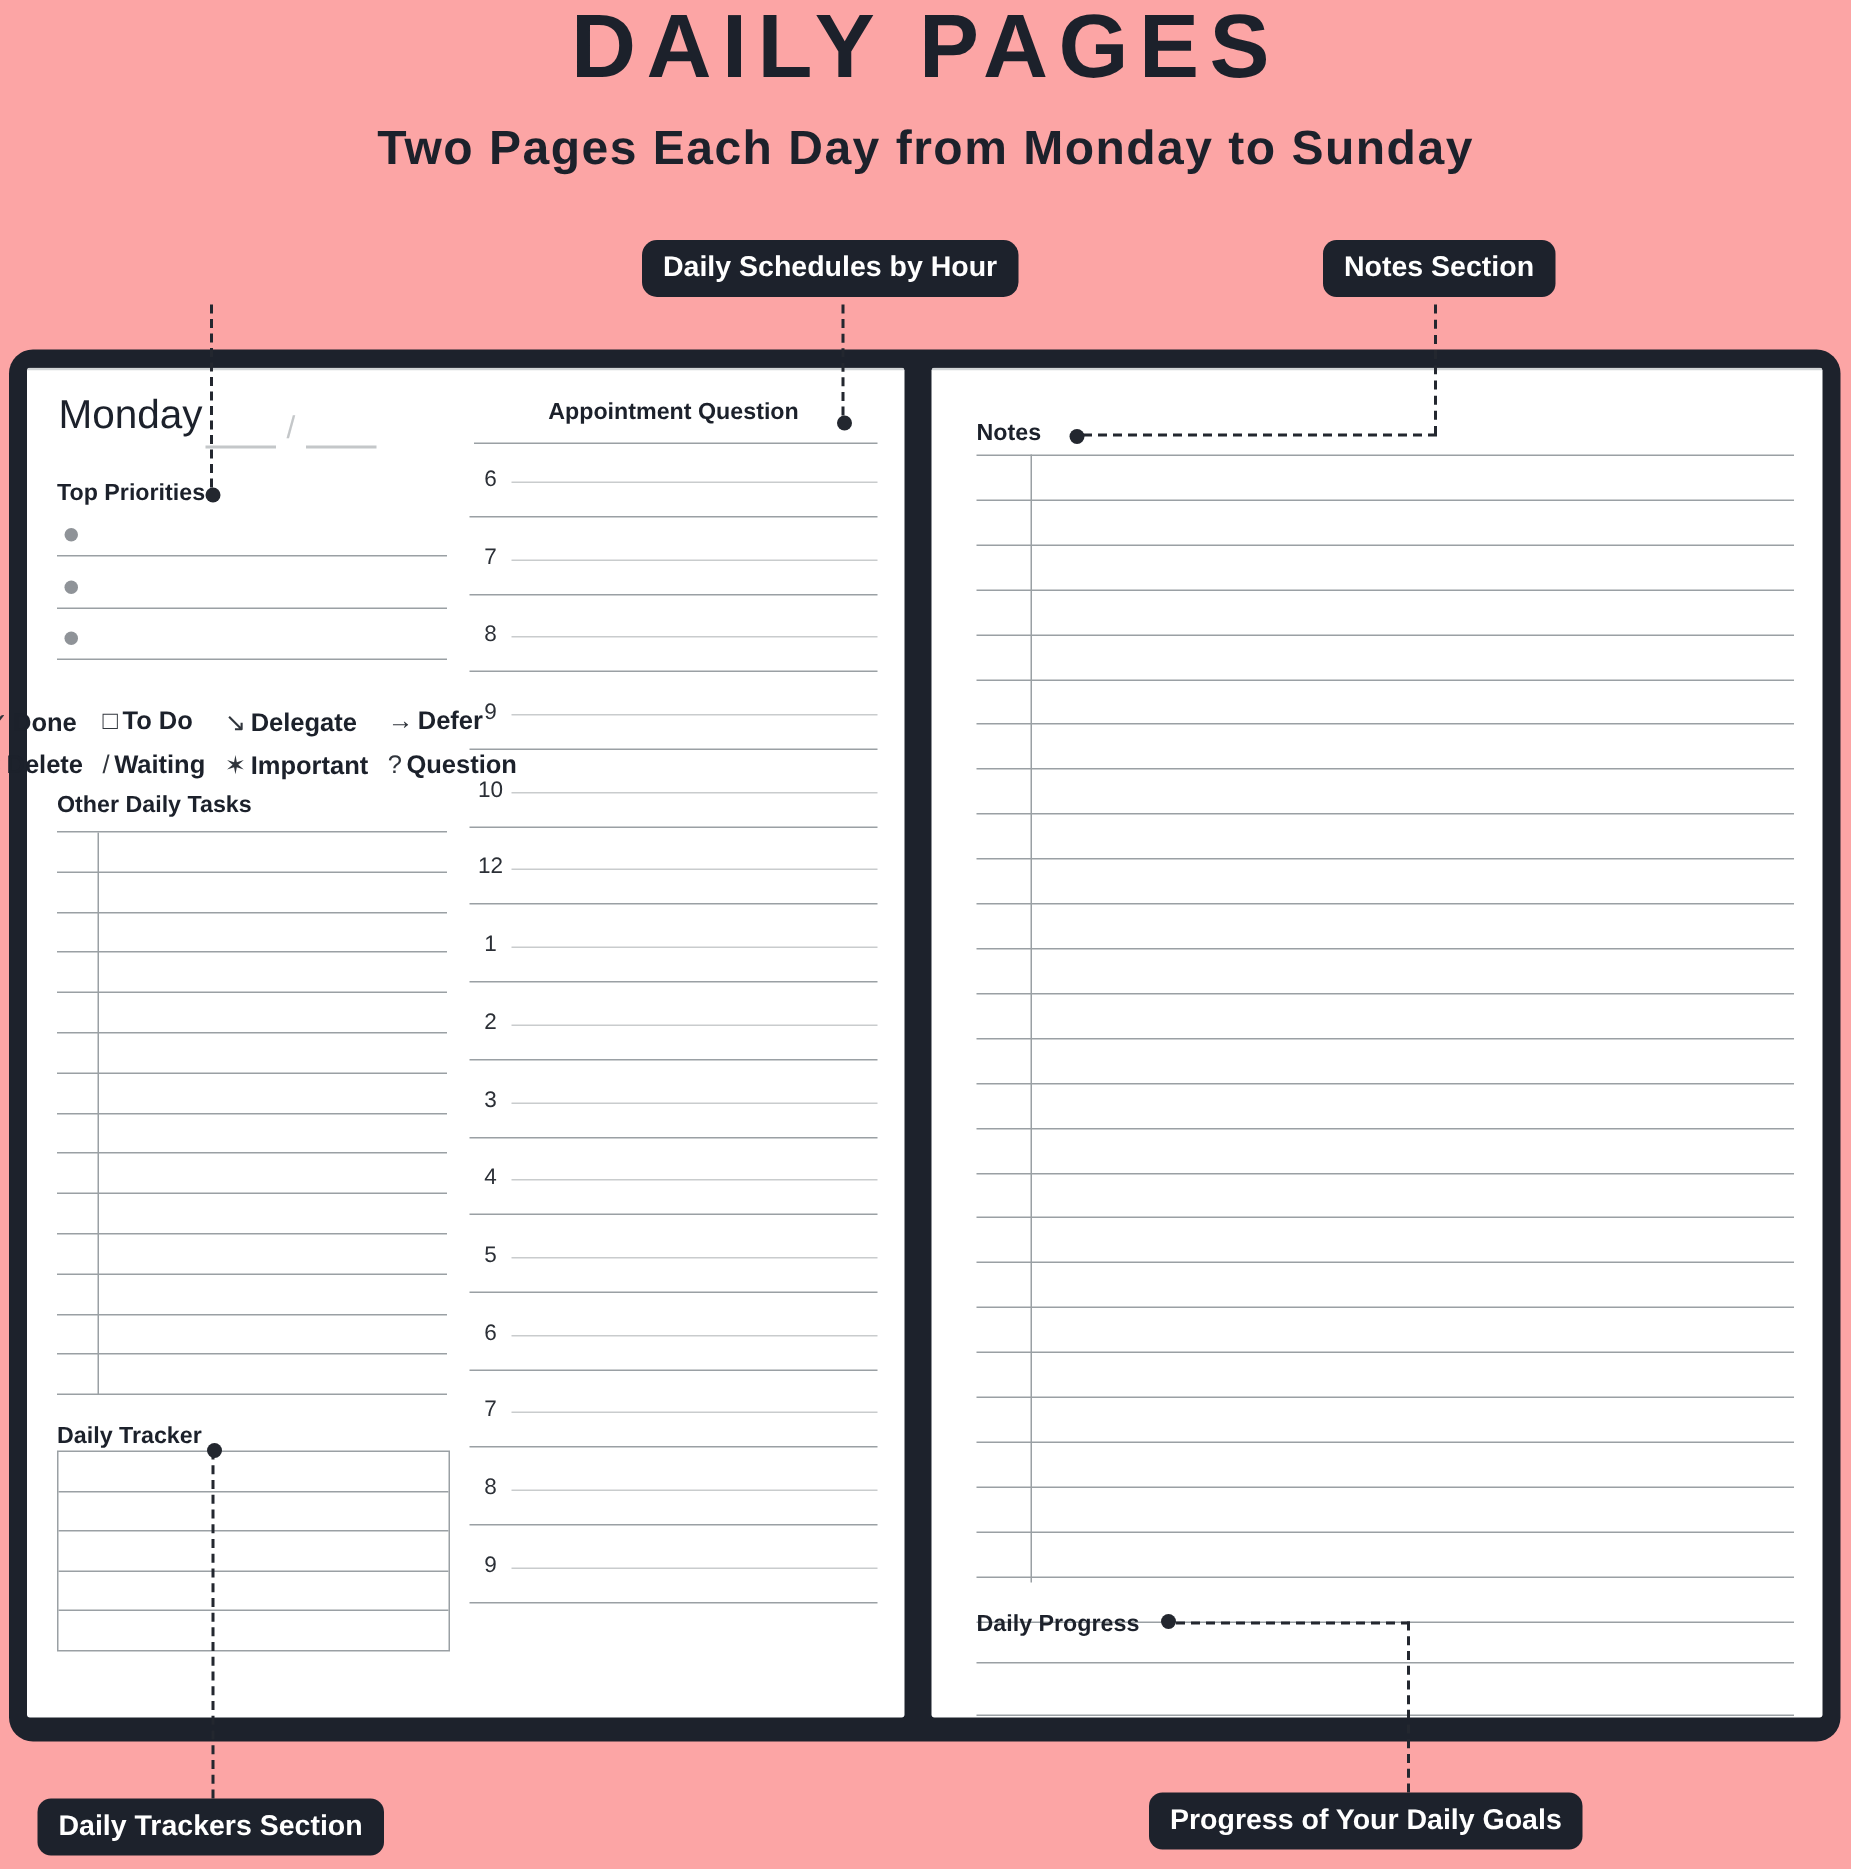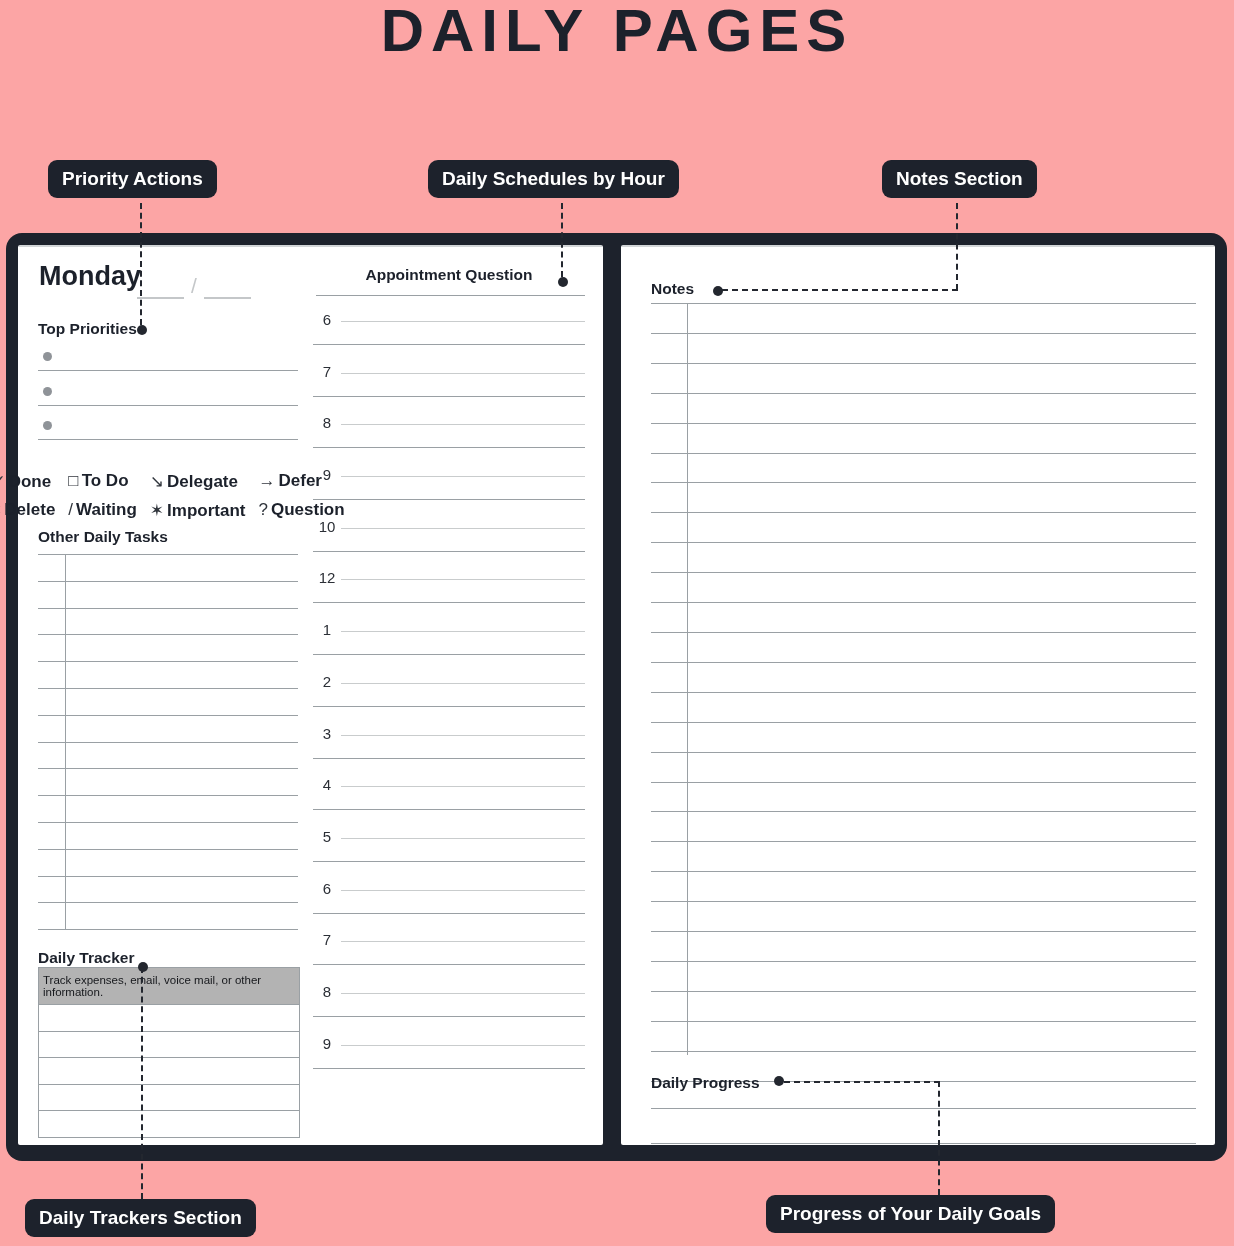--- a/index.html
+++ b/index.html
@@ -21,21 +21,21 @@
   #co-trackers{left:25px;top:1199px;}
   #co-progress{left:766px;top:1195px;}
   
   .cover{position:absolute;left:6px;top:233px;width:1221px;height:928px;
     background:var(--cover);border-radius:16px;z-index:1;}
   .page{position:absolute;top:245px;height:898px;background:var(--paper);z-index:2;
     border-top:2px solid #d2d5d7;border-radius:2px;}
   .page-left{left:18px;width:585px;}
   .page-right{left:621px;width:594px;}
   
-  .day-label{position:absolute;left:21px;top:14px;font-size:27px;font-weight:700;}
+  .day-label{position:absolute;left:21px;top:14px;font-size:27px;font-weight:400;}
   .date-blanks{position:absolute;left:119px;top:26px;display:flex;align-items:flex-end;gap:7px;}
   .date-blank{display:inline-block;width:47px;height:24px;border-bottom:2px solid #c4c7c9;}
   .date-slash{font-size:21px;color:#c4c7c9;line-height:26px;}
   .sec-label{position:absolute;font-size:15.5px;font-weight:700;}
   #lbl-priorities{left:20px;top:73px;}
   .priorities{position:absolute;left:20px;top:90px;width:260px;}
   .p-row{position:relative;height:33.4px;border-bottom:1px solid var(--line-med);}
   .bullet{position:absolute;left:5px;bottom:9px;width:9px;height:9px;border-radius:50%;
     background:var(--bullet);}
   .legend{position:absolute;left:8px;top:224px;width:284px;display:grid;
@@ -85,22 +85,22 @@
   #c4v{left:141px;top:967px;height:232px;}   #dot4{left:138px;top:962px;}
   #c5h{left:784px;top:1081px;width:156px;}
   #c5v{left:938px;top:1081px;height:114px;}  #dot5{left:774px;top:1076px;}
 </style>
 </head>
 <body>
 
 <div class="canvas">
 
   <div class="title">DAILY PAGES</div>
-
-  <div class="callout" id="co-priority">Priority Actions</div>
+  <div class="subtitle">Two Pages Each Day from Monday to Sunday</div>
+
   <div class="callout" id="co-schedule">Daily Schedules by Hour</div>
   <div class="callout" id="co-notes">Notes Section</div>
   <div class="callout" id="co-trackers">Daily Trackers Section</div>
   <div class="callout" id="co-progress">Progress of Your Daily Goals</div>
 
   <div class="cover"></div>
 
   <div class="page page-left">
     <div class="day-label">Monday</div>
     <div class="date-blanks">
@@ -165,21 +165,20 @@
           <div class="task-row"></div>
           <div class="task-row"></div>
           <div class="task-row"></div>
           <div class="task-row"></div>
         </div>
       <div class="tasks-vline"></div>
     </div>
 
     <div class="sec-label" id="lbl-tracker">Daily Tracker</div>
     <div class="tracker">
-      <div class="tracker-head">Track expenses, email, voice mail, or other information.</div>
       <div>
         <div class="tracker-row"></div>
       <div class="tracker-row"></div>
           <div class="tracker-row"></div>
           <div class="tracker-row"></div>
           <div class="tracker-row"></div>
         </div>
     </div>
   </div>
 

